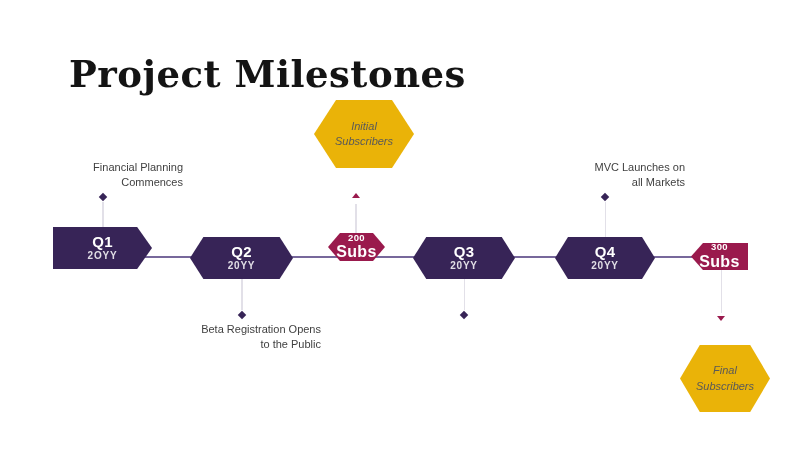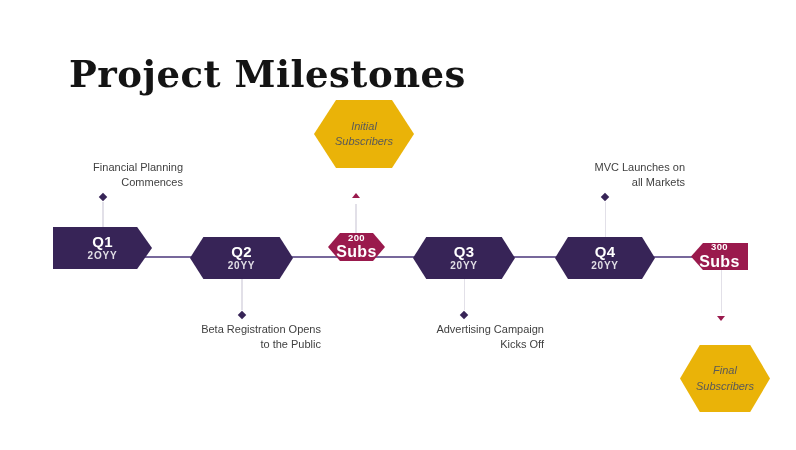--- a/index.html
+++ b/index.html
@@ -123,22 +123,20 @@
   </div>
   <div class="shape maroon pent-left s500">
     <div class="s-sub1">300</div>
     <div class="s-sub2">Subs</div>
   </div>
 
   <div class="note n-financial">Financial Planning
 Commences</div>
   <div class="note n-beta">Beta Registration Opens
 to the Public</div>
-  <div class="note n-advertising">Advertising Campaign
-Kicks Off</div>
   <div class="note n-mvc">MVC Launches on
 all Markets</div>
 
   <div class="callout c-initial">Initial
 Subscribers</div>
   <div class="callout c-final">Final
 Subscribers</div>
 
 </div>
 

